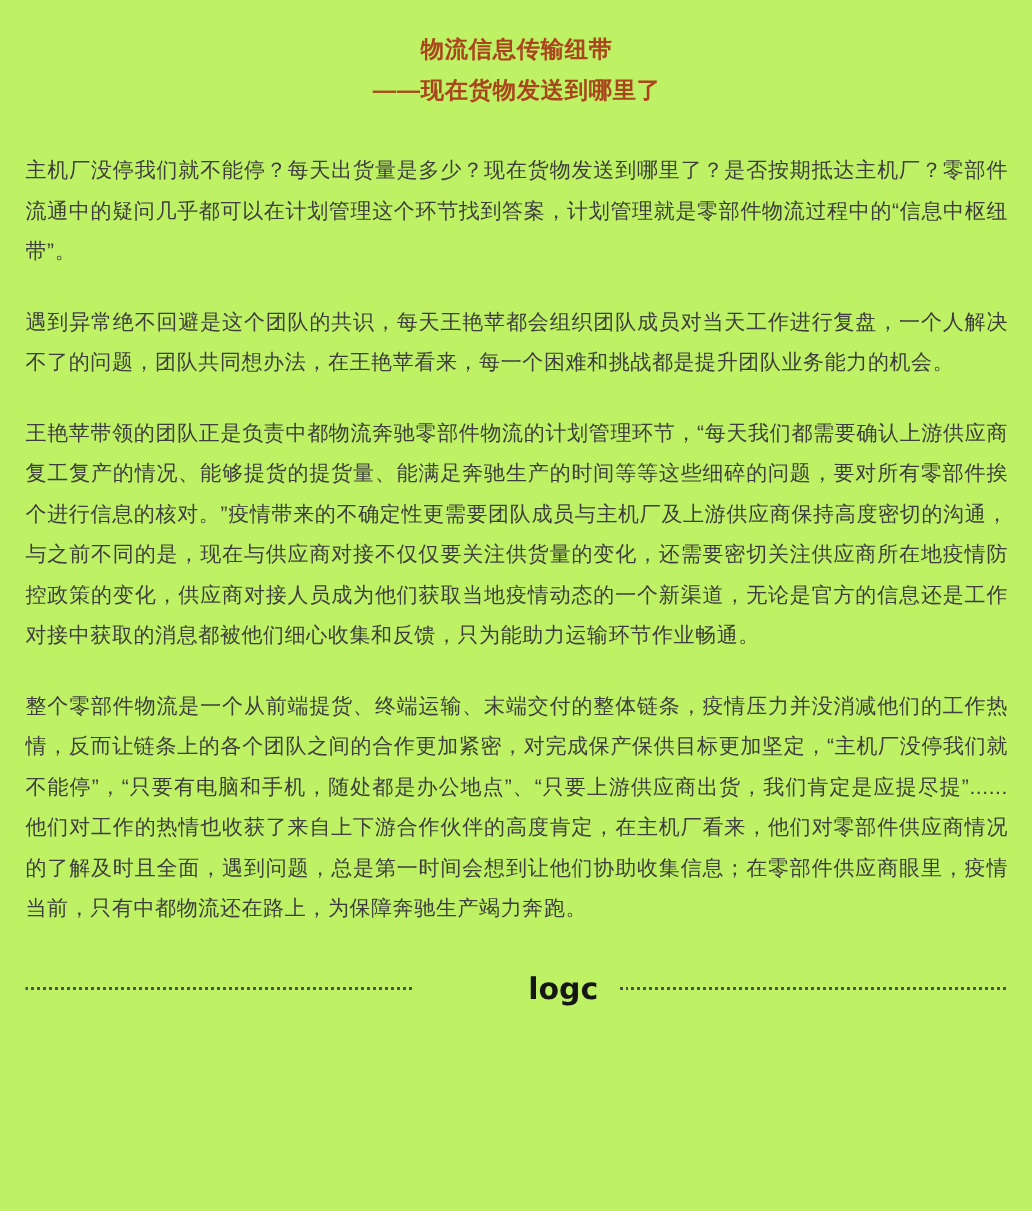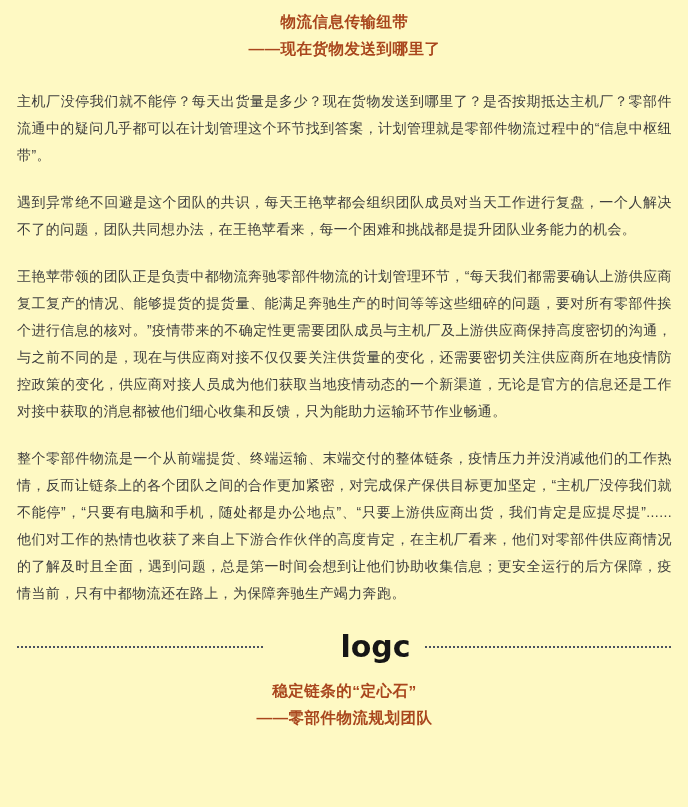--- a/index.html
+++ b/index.html
@@ -5,25 +5,25 @@
   html, body {
     margin: 0;
     padding: 0;
     background: #ffffff;
   }
   .page {
     position: relative;
     width: 688px;
     height: 807px;
     margin: 0 auto;
-    background: #fef9c3;
+    background: #bef264;
     overflow: hidden;
     font-family: "Liberation Sans", "DejaVu Sans", sans-serif;
     box-sizing: border-box;
-    padding: 8px 16px 0 17px;
+    padding: 20px 16px 0 17px;
   }
   .sec-header {
     text-align: center;
     margin: 0 0 26px 0;
   }
   .sec-title, .sec-subtitle {
     display: block;
     color: var(--accent, #a9461d);
     font-size: 15.5px;
     font-weight: bold;
@@ -49,48 +49,44 @@
     flex: 1 1 auto;
     height: 2px;
     background: repeating-linear-gradient(90deg, #49505f 0 2px, transparent 2px 4px);
   }
   .dotline.left { margin-right: 42px; }
   .dotline.right { margin-left: 14px; }
   .logo-text {
     flex: 0 0 auto;
     font-family: "DejaVu Sans", "Liberation Sans", sans-serif;
     font-weight: 800;
-    font-size: 30px;
+    font-size: 20px;
     line-height: 34px;
     color: #161616;
     letter-spacing: 0px;
     margin-left: 34px;
   }
   .sec2-header { margin-top: 2px; margin-bottom: 22px; }
 </style>
 </head>
 <body>
 
 <div class="page">
 
   <header class="sec-header">
     <span class="sec-title">物流信息传输纽带</span>
     <span class="sec-subtitle">——现在货物发送到哪里了</span>
   </header>
 
   <p class="body-par">主机厂没停我们就不能停？每天出货量是多少？现在货物发送到哪里了？是否按期抵达主机厂？零部件流通中的疑问几乎都可以在计划管理这个环节找到答案，计划管理就是零部件物流过程中的“信息中枢纽带”。</p>
   <p class="body-par">遇到异常绝不回避是这个团队的共识，每天王艳苹都会组织团队成员对当天工作进行复盘，一个人解决不了的问题，团队共同想办法，在王艳苹看来，每一个困难和挑战都是提升团队业务能力的机会。</p>
   <p class="body-par">王艳苹带领的团队正是负责中都物流奔驰零部件物流的计划管理环节，“每天我们都需要确认上游供应商复工复产的情况、能够提货的提货量、能满足奔驰生产的时间等等这些细碎的问题，要对所有零部件挨个进行信息的核对。”疫情带来的不确定性更需要团队成员与主机厂及上游供应商保持高度密切的沟通，与之前不同的是，现在与供应商对接不仅仅要关注供货量的变化，还需要密切关注供应商所在地疫情防控政策的变化，供应商对接人员成为他们获取当地疫情动态的一个新渠道，无论是官方的信息还是工作对接中获取的消息都被他们细心收集和反馈，只为能助力运输环节作业畅通。</p>
-  <p class="body-par">整个零部件物流是一个从前端提货、终端运输、末端交付的整体链条，疫情压力并没消减他们的工作热情，反而让链条上的各个团队之间的合作更加紧密，对完成保产保供目标更加坚定，“主机厂没停我们就不能停”，“只要有电脑和手机，随处都是办公地点”、“只要上游供应商出货，我们肯定是应提尽提”......他们对工作的热情也收获了来自上下游合作伙伴的高度肯定，在主机厂看来，他们对零部件供应商情况的了解及时且全面，遇到问题，总是第一时间会想到让他们协助收集信息；更安全运行的后方保障，疫情当前，只有中都物流还在路上，为保障奔驰生产竭力奔跑。</p>
+  <p class="body-par">整个零部件物流是一个从前端提货、终端运输、末端交付的整体链条，疫情压力并没消减他们的工作热情，反而让链条上的各个团队之间的合作更加紧密，对完成保产保供目标更加坚定，“主机厂没停我们就不能停”，“只要有电脑和手机，随处都是办公地点”、“只要上游供应商出货，我们肯定是应提尽提”......他们对工作的热情也收获了来自上下游合作伙伴的高度肯定，在主机厂看来，他们对零部件供应商情况的了解及时且全面，遇到问题，总是第一时间会想到让他们协助收集信息；在零部件供应商眼里，疫情当前，只有中都物流还在路上，为保障奔驰生产竭力奔跑。</p>
 
   <div class="divider">
     <span class="dotline left"></span>
     <span class="logo-text">logc</span>
     <span class="dotline right"></span>
   </div>
 
-  <header class="sec-header sec2-header">
-    <span class="sec-title">稳定链条的“定心石”</span>
-    <span class="sec-subtitle">——零部件物流规划团队</span>
-  </header>
 
 
 </div>
 
 </body></html>

